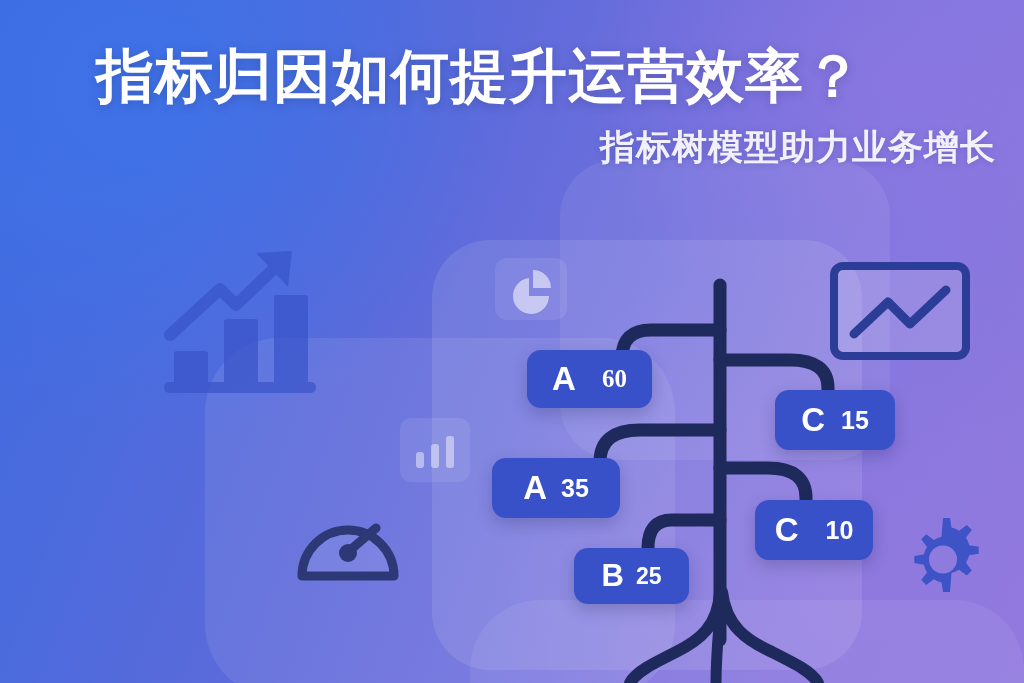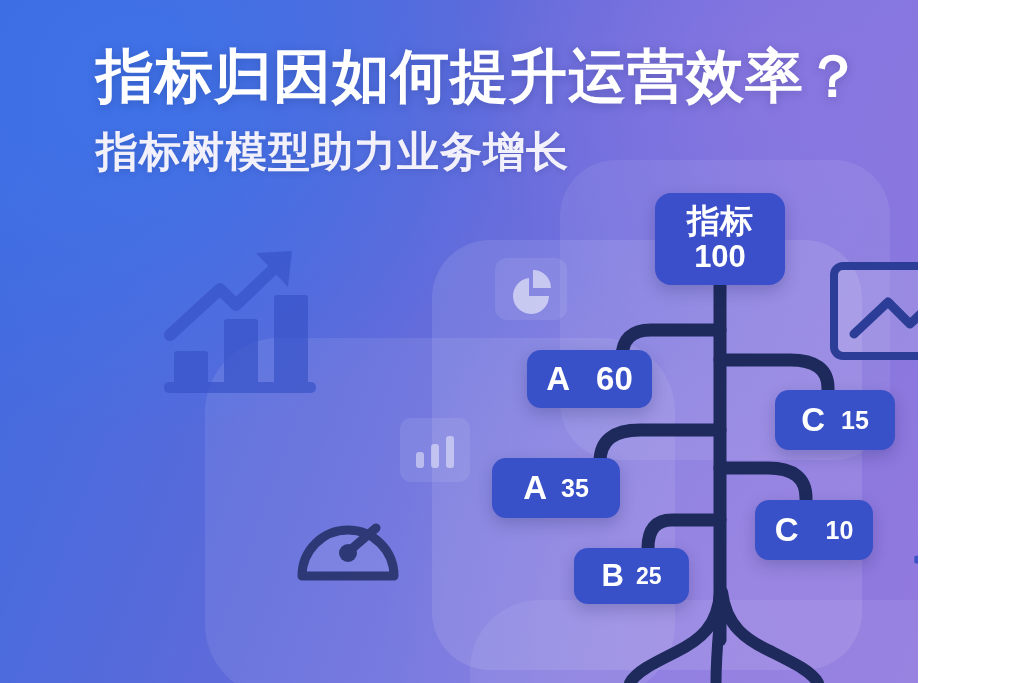--- a/index.html
+++ b/index.html
@@ -3,21 +3,21 @@
 <meta charset="utf-8">
 <style>
   * { margin:0; padding:0; box-sizing:border-box; }
   html, body {
     width:1024px; height:683px;
     overflow:hidden;
     font-family:"Liberation Sans","DejaVu Sans",sans-serif;
   }
   #stage{
     position:relative;
-    width:918px; height:683px;
+    width:1024px; height:683px;
     background: linear-gradient(110deg,
        #3f6ae0 0%,
        #4a6bdd 18%,
        #5c6ada 38%,
        #6f6fdd 58%,
        #8276de 78%,
        #9079dd 100%);
     overflow:hidden;
   }
   
@@ -45,26 +45,27 @@
     color:#ffffff;
     font-size:58px;
     font-weight:bold;
     letter-spacing:1px;
     line-height:1.18;
     white-space:nowrap;
     text-shadow:0 2px 10px rgba(25,35,90,.25);
   }
   #subtitle{
     color:#f2f1fb;
-    font-size:42px;
+    font-size:35px;
     font-weight:bold;
     letter-spacing:1px;
     margin-top:14px;
     white-space:nowrap;
     text-shadow:0 1px 6px rgba(25,35,90,.20);
+    text-align:right;
   }
 
   
   #tree-layer{position:absolute;left:0;top:0;width:1024px;height:683px;}
 
   
   .node{
     position:absolute;
     display:flex;align-items:center;justify-content:center;
     background:#3850c8;
@@ -78,21 +79,21 @@
 
   #node-root{
     left:655px;top:193px;width:130px;height:92px;
     flex-direction:column;border-radius:16px;background:#3a4fc9;
   }
   #node-root .lbl{font-size:33px;line-height:1.1;}
   #node-root .val{font-size:31px;line-height:1.15;}
 
   #node-a60{left:527px;top:350px;width:125px;height:58px;}
   #node-a60 .lbl{font-size:33px;}
-  #node-a60 .val{font-size:33px;margin-left:26px;}
+  #node-a60 .val{font-size:25px;margin-left:26px;font-family:Liberation Serif, serif;}
 
   #node-a35{left:492px;top:458px;width:128px;height:60px;}
   #node-a35 .lbl{font-size:33px;}
   #node-a35 .val{font-size:25px;margin-left:14px;text-align:right;}
 
   #node-b25{left:574px;top:548px;width:115px;height:56px;}
   #node-b25 .lbl{font-size:31px;}
   #node-b25 .val{font-size:23px;margin-left:12px;}
 
   #node-c15{left:775px;top:390px;width:120px;height:60px;}
@@ -149,24 +150,20 @@
       <path d="M720,600 L720,640"></path>
     </g>
 
     <g fill="none" stroke="#1e2a5c" stroke-linecap="round">
       <path d="M720,592 C718,626 700,640 676,652 C652,664 636,672 630,683" stroke-width="12"></path>
       <path d="M722,592 C726,626 746,640 772,652 C796,664 812,672 818,683" stroke-width="12"></path>
       <path d="M721,600 C719,630 716,652 716,683" stroke-width="11"></path>
     </g>
   </svg>
 
-  <div class="node" id="node-root">
-    <span class="lbl">指标</span>
-    <span class="val">100</span>
-  </div>
 
   <div class="node" id="node-a60">
     <span class="lbl">A</span>
     <span class="val">60</span>
   </div>
 
   <div class="node" id="node-a35">
     <span class="lbl">A</span>
     <span class="val">35</span>
   </div>

